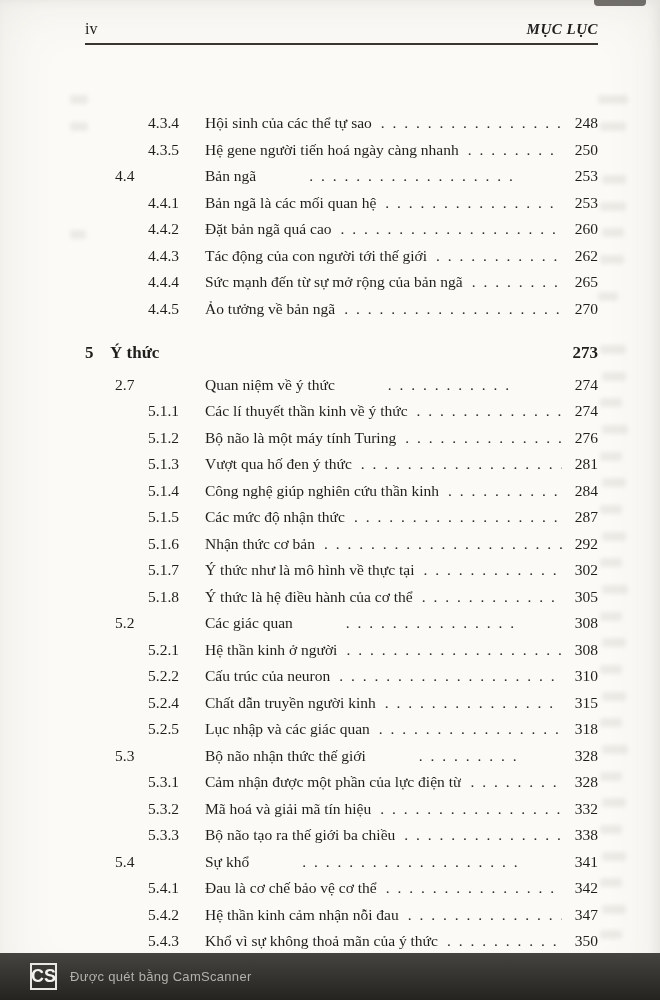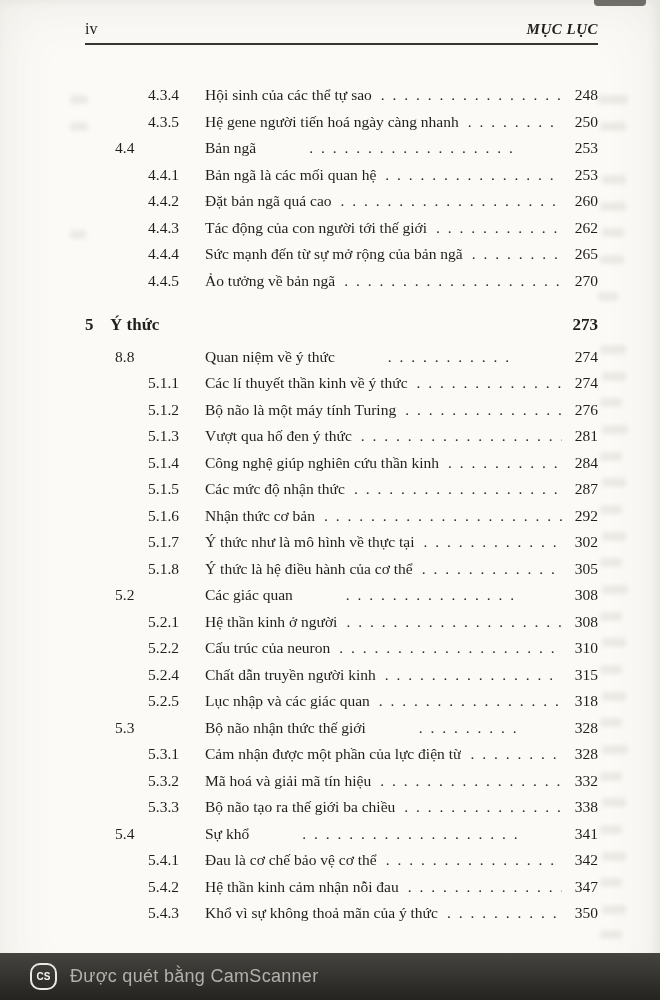--- a/index.html
+++ b/index.html
@@ -35,21 +35,21 @@
     line-height:26.5px; height:26.5px;
     font-size:15.5px; white-space:nowrap;
   }
   .row .num { flex:0 0 auto; }
   .row .title { flex:0 1 auto; overflow:hidden; }
   .row .dots { flex:1 1 0; min-width:20px; overflow:hidden; margin:0 2px 0 9px; }
   .dots::after {
     content:". . . . . . . . . . . . . . . . . . . . . . . . . . . . . . . . . . . . . . . .";
     letter-spacing:2px; color:#2b2a27;
   }
-  .row .page { flex:0 0 34px; text-align:right; }
+  .row .page { flex:0 0 34px; text-align:right;margin-top:28px; }
   .row.sec { padding-left:30px;gap:44px; }
   .row.sec .num { width:46px; }
   .row.sub { padding-left:63px; }
   .row.sub .num { width:57px; }
   .row.chapter { font-weight:bold; font-size:17px; margin-top:18px; margin-bottom:5px; }
   .row.chapter .num { width:25px; }
   .row.chapter .spacer { flex:1 1 0; }
   
   .smudge {
     position:absolute; height:9px; background:#8d897f;
@@ -57,25 +57,25 @@
   }
   
   .footer {
     position:absolute; left:0; right:0; bottom:0; height:47px;
     background:linear-gradient(#46443f, #242320);
     display:flex; align-items:center; padding-left:30px; gap:13px;
     font-family:"Liberation Sans","DejaVu Sans",sans-serif;
   }
   .cs-logo {
     width:27px; height:27px; flex:0 0 27px;
-    border:2px solid #e9e8e4; border-radius:10px;
-    color:#f3f2ee; font-weight:bold; font-size:10px;
+    border:2px solid #e9e8e4; border-radius:0;
+    color:#f3f2ee; font-weight:bold; font-size:18px;
     display:flex; align-items:center; justify-content:center;
   }
-  .footer-text { color:#b3b1ab; font-size:18px; letter-spacing:.3px; }
+  .footer-text { color:#b3b1ab; font-size:13px; letter-spacing:.3px; }
 </style>
 </head>
 <body>
 
 <div class="scan-shade"></div>
 <div class="corner-mark"></div>
 
 <div class="header">
   <span class="folio">iv</span>
   <span class="running-title">MỤC LỤC</span>
@@ -130,21 +130,21 @@
       <span class="dots"></span>
       <span class="page">270</span>
     </div>
     <div class="row chapter">
       <span class="num">5</span>
       <span class="title">Ý thức</span>
       <span class="spacer"></span>
       <span class="page">273</span>
     </div>
     <div class="row sec">
-      <span class="num">8.8</span>
+      <span class="num">2.7</span>
       <span class="title">Quan niệm về ý thức</span>
       <span class="dots"></span>
       <span class="page">274</span>
     </div>
     <div class="row sub">
       <span class="num">5.1.1</span>
       <span class="title">Các lí thuyết thần kinh về ý thức</span>
       <span class="dots"></span>
       <span class="page">274</span>
     </div>

